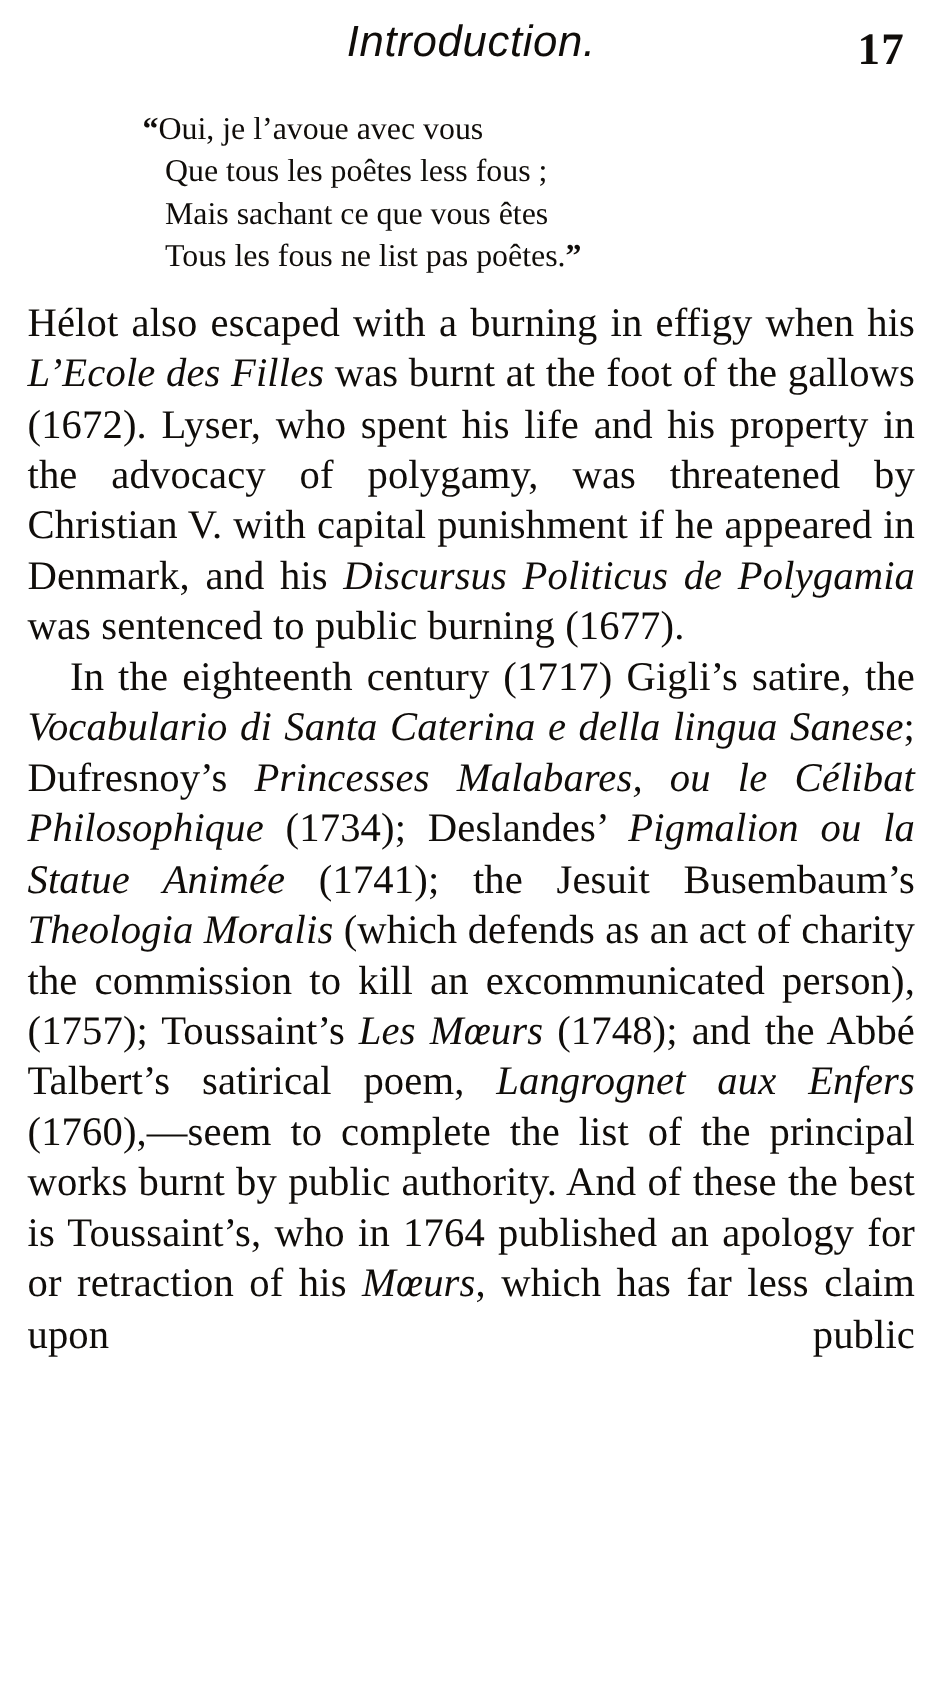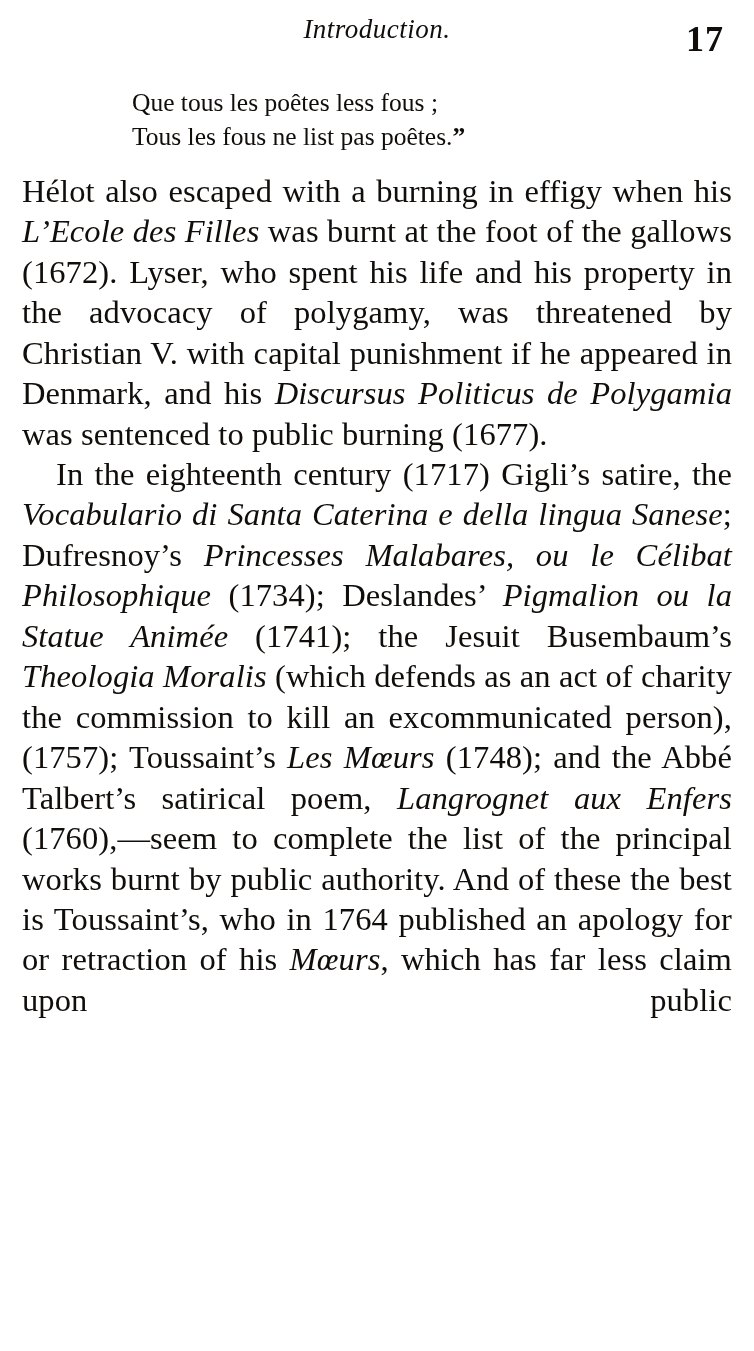--- a/index.html
+++ b/index.html
@@ -27,23 +27,23 @@
     position: relative;
     height: 78px;
   }
   .runhead-title {
     position: absolute;
     left: 0;
     right: 0;
     top: 14px;
     text-align: center;
     font-style: italic;
-    font-size: 27px;
+    font-size: 35px;
     letter-spacing: 0.5px;
-    font-family: Liberation Serif, serif;
+    font-family: Liberation Sans, sans-serif;
   }
   .runhead-folio {
     position: absolute;
     right: 8px;
     top: 18px;
     font-size: 36px;
     font-weight: bold;
     letter-spacing: 1px;
   }
   
@@ -90,21 +90,23 @@
 <body>
 
 <div class="page">
 
   <div class="runhead">
     <div class="runhead-title">Introduction.</div>
     <div class="runhead-folio">17</div>
   </div>
 
   <div class="verse">
+    <div class="vline first"><span class="qmark">“</span><span>Oui, je l’avoue avec vous</span></div>
     <div class="vline"><span>Que tous les poêtes less fous ;</span></div>
+    <div class="vline"><span>Mais sachant ce que vous êtes</span></div>
     <div class="vline"><span>Tous les fous ne list pas poêtes.</span><span class="qmark">”</span></div>
   </div>
 
   <div class="body-text">
     <p><span>Hélot also escaped with a burning in effigy when his </span><i>L’Ecole des Filles</i><span> was burnt at the foot of the gallows (1672). Lyser, who spent his life and his property in the advocacy of polygamy, was threatened by Christian V. with capital punishment if he appeared in Denmark, and his </span><i>Discursus Politicus de Polygamia</i><span> was sentenced to public burning (1677).</span></p>
     <p class="indent cont"><span>In the eighteenth century (1717) Gigli’s satire, the </span><i>Vocabulario di Santa Caterina e della lingua Sanese</i><span>; Dufresnoy’s </span><i>Princesses Malabares, ou le Célibat Philosophique</i><span> (1734); Deslandes’ </span><i>Pigmalion ou la Statue Animée</i><span> (1741); the Jesuit Busembaum’s </span><i>Theologia Moralis</i><span> (which defends as an act of charity the commission to kill an excommunicated person), (1757); Toussaint’s </span><i>Les Mœurs</i><span> (1748); and the Abbé Talbert’s satirical poem, </span><i>Langrognet aux Enfers</i><span> (1760),—seem to complete the list of the principal works burnt by public authority. And of these the best is Toussaint’s, who in 1764 published an apology for or retraction of his </span><i>Mœurs</i><span>, which has far less claim upon public</span></p>
   </div>
 
 </div>
 

